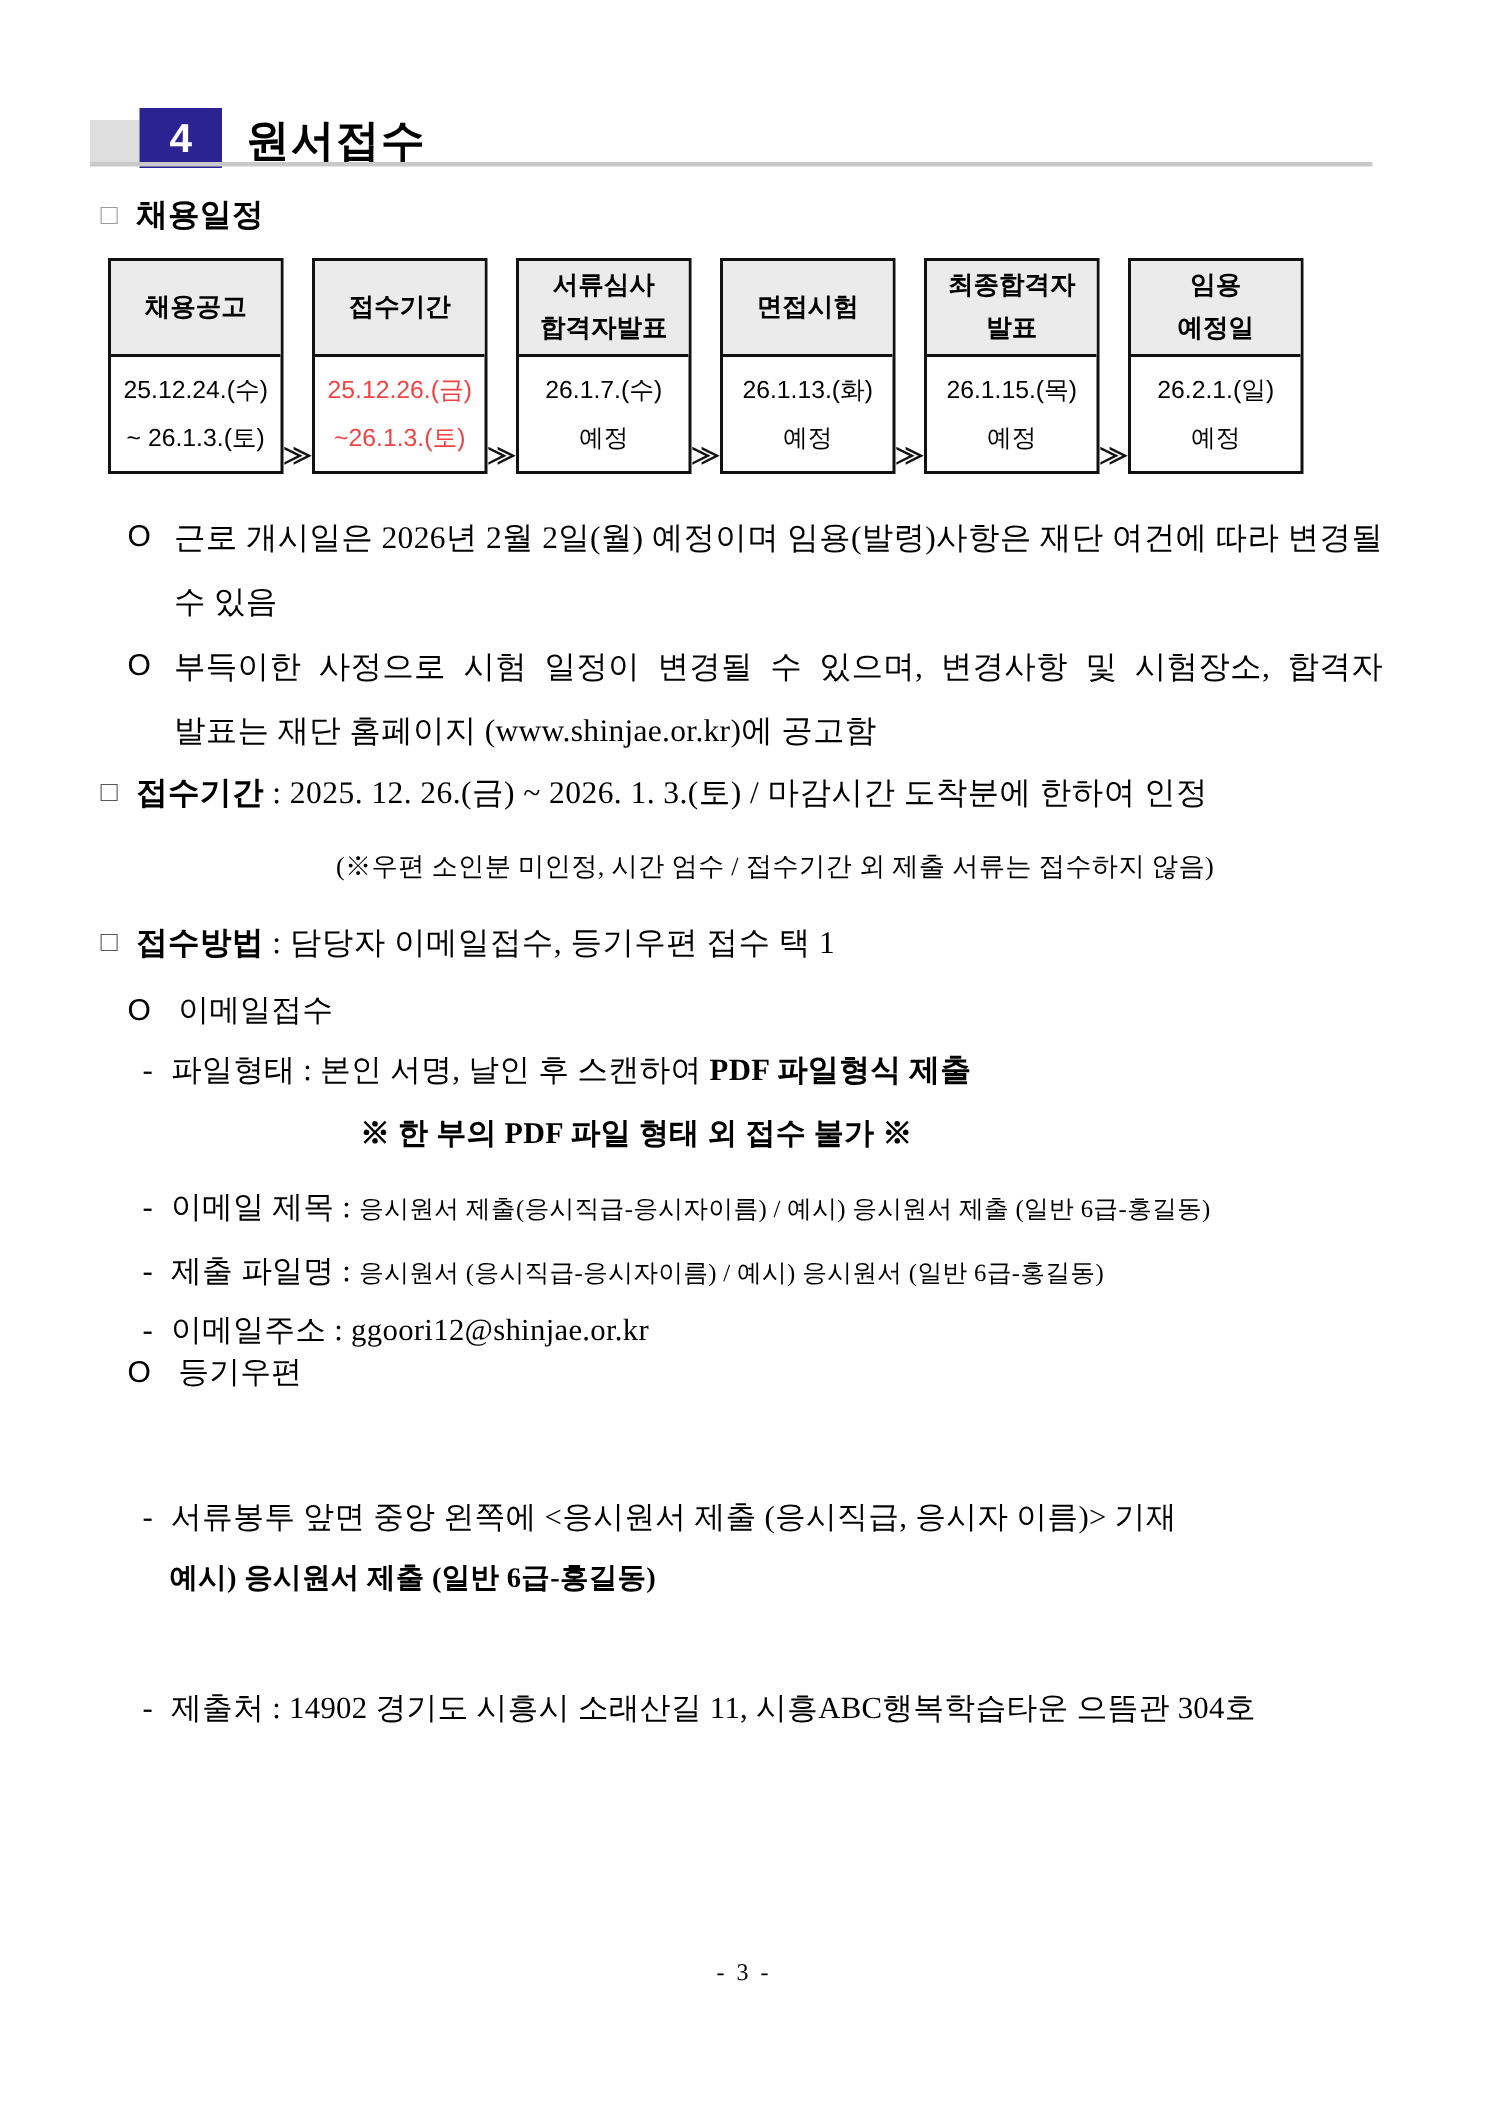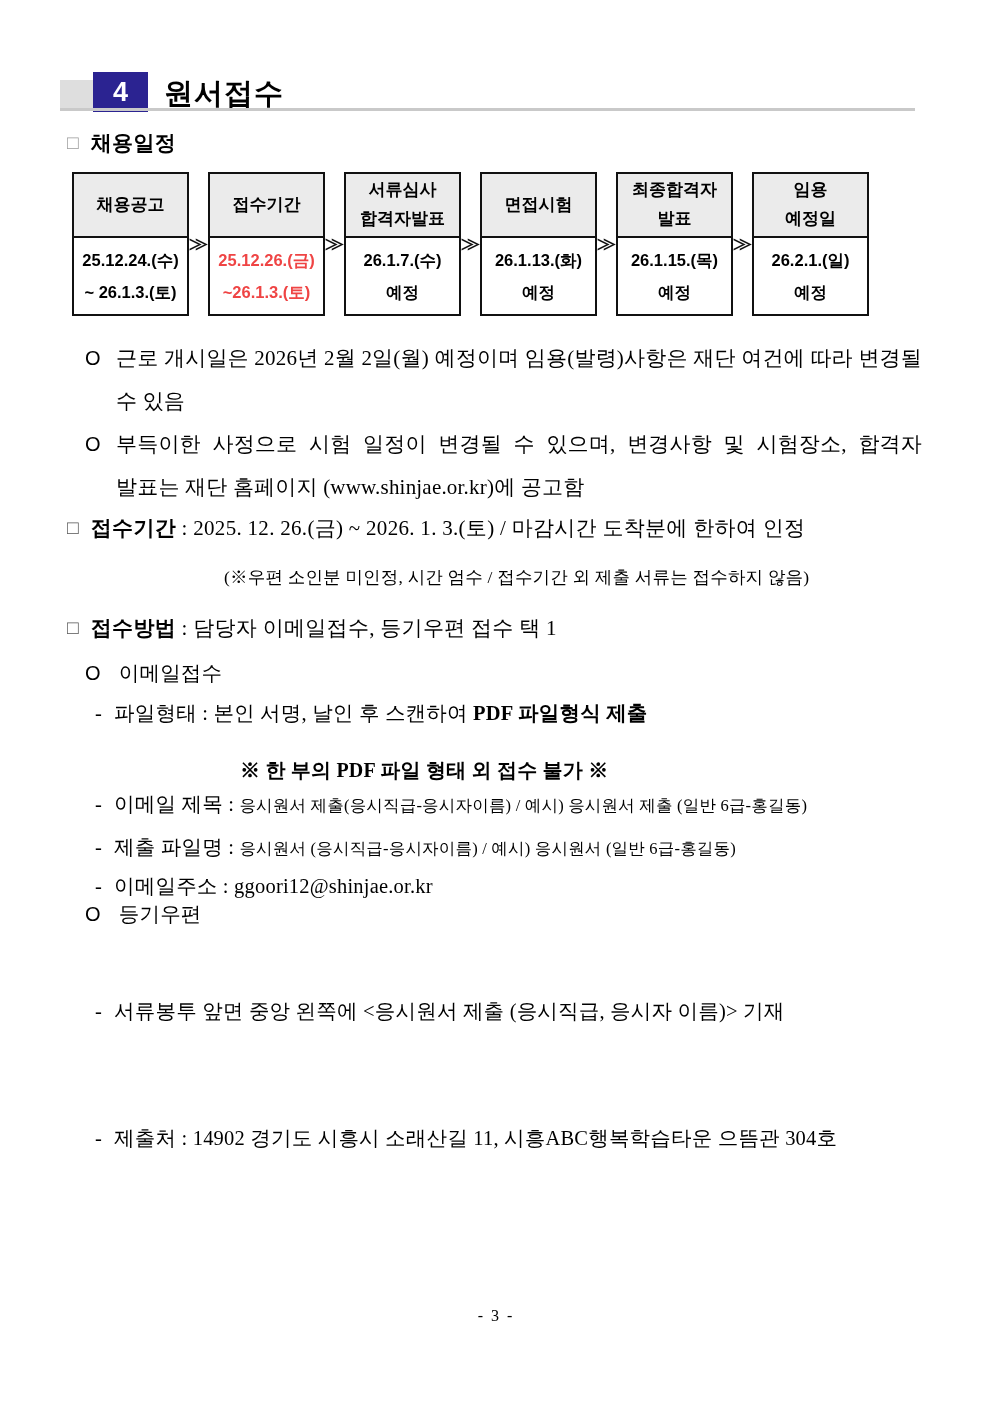--- a/index.html
+++ b/index.html
@@ -23,28 +23,28 @@
                font-weight: bold; font-size: 29px; letter-spacing: 1px; text-align: right; }
   .hdr-rule  { position: absolute; left: 60px; top: 108px; width: 855px; height: 3px; background: #c9c9c9; }
 
   
   .sec { position: absolute; left: 67px; font-size: 21px; letter-spacing: 0.3px; white-space: nowrap; }
   .sq  { display: inline-block; font-size: 19px; color: #555; margin-right: 12px; transform: translateY(-1px); }
   .sq.light { color: #9a9a9a; }
   .b   { font-weight: bold; }
 
   
-  .flow { position: absolute; left: 72px; top: 172px; width: 716px; display: flex; align-items: center; }
+  .flow { position: absolute; left: 72px; top: 172px; width: 716px; display: flex; align-items: flex-end; }
   .step { width: 117px; border: 2px solid #111; background: #fff; flex: none; }
   .step-h { height: 64px; background: #ebebeb; border-bottom: 2px solid #111;
             display: flex; align-items: center; justify-content: center; text-align: center;
             font-size: 17px; font-weight: 600; line-height: 1.7; white-space: pre-line;
             font-family: "Liberation Sans", "DejaVu Sans", sans-serif; }
   .step-c { height: 76px; display: flex; align-items: center; justify-content: center; text-align: center;
-            font-size: 16.5px; font-weight: 700; line-height: 1.95; white-space: pre-line;
+            font-size: 16.5px; font-weight: 400; line-height: 1.95; white-space: pre-line;
             font-family: "Liberation Sans", "DejaVu Sans", sans-serif; }
   .step-c.red { color: #ef4444; }
   .gap { flex: 1; display: flex; align-items: center; justify-content: center;
          font-size: 19px; color: #111; font-weight: bold; }
 
   
   .notes { position: absolute; left: 72px; top: 337px; width: 850px; }
   .note  { position: relative; padding-left: 44px; font-size: 21px; line-height: 43px;
            text-align: justify; word-break: keep-all; letter-spacing: 0.2px; }
   .note .mk { position: absolute; left: 13px; top: 0;
@@ -131,36 +131,37 @@
   <div class="sec" style="top:614px;">
     <span class="sq">□</span><span class="b">접수방법</span><span> : </span><span>담당자 이메일접수, 등기우편 접수 택 1</span>
   </div>
 
   <div class="line" style="left:85px; top:659px;">
     <span class="mk-inline">O</span><span>이메일접수</span>
   </div>
   <div class="line" style="left:95px; top:699px;">
     <span class="dash">-</span><span>파일형태 : 본인 서명, 날인 후 스캔하여 </span><span class="b">PDF 파일형식 제출</span>
   </div>
-  <div class="line b" style="left:240px; top:742px; font-size:20px;margin-top:15px;">※ 한 부의 PDF 파일 형태 외 접수 불가 ※</div>
+  <div class="line b" style="left:240px; top:742px; font-size:20px;">※ 한 부의 PDF 파일 형태 외 접수 불가 ※</div>
   <div class="line" style="left:95px; top:790px;">
     <span class="dash">-</span><span>이메일 제목 : </span><span class="small">응시원서 제출(응시직급-응시자이름) / 예시) 응시원서 제출 (일반 6급-홍길동)</span>
   </div>
   <div class="line" style="left:95px; top:833px;">
     <span class="dash">-</span><span>제출 파일명 : </span><span class="small">응시원서 (응시직급-응시자이름) / 예시) 응시원서 (일반 6급-홍길동)</span>
   </div>
   <div class="line" style="left:95px; top:872px;">
     <span class="dash">-</span><span>이메일주소 : </span><span>ggoori12@shinjae.or.kr</span>
   </div>
 
   <div class="line" style="left:85px; top:900px;">
     <span class="mk-inline">O</span><span>등기우편</span>
   </div>
   <div class="line" style="left:95px; top:997px;">
     <span class="dash">-</span><span>서류봉투 앞면 중앙 왼쪽에 &lt;응시원서 제출 (응시직급, 응시자 이름)&gt; 기재</span>
   </div>
+  <div class="line b" style="left:113px; top:1039px; font-size:19px;">예시) 응시원서 제출 (일반 6급-홍길동)</div>
   <div class="line" style="left:95px; top:1124px;">
     <span class="dash">-</span><span>제출처 : </span><span>14902 경기도 시흥시 소래산길 11, 시흥ABC행복학습타운 으뜸관 304호</span>
   </div>
 
   <div class="footer">- 3 -</div>
 
 </div>
 
 </body></html>

